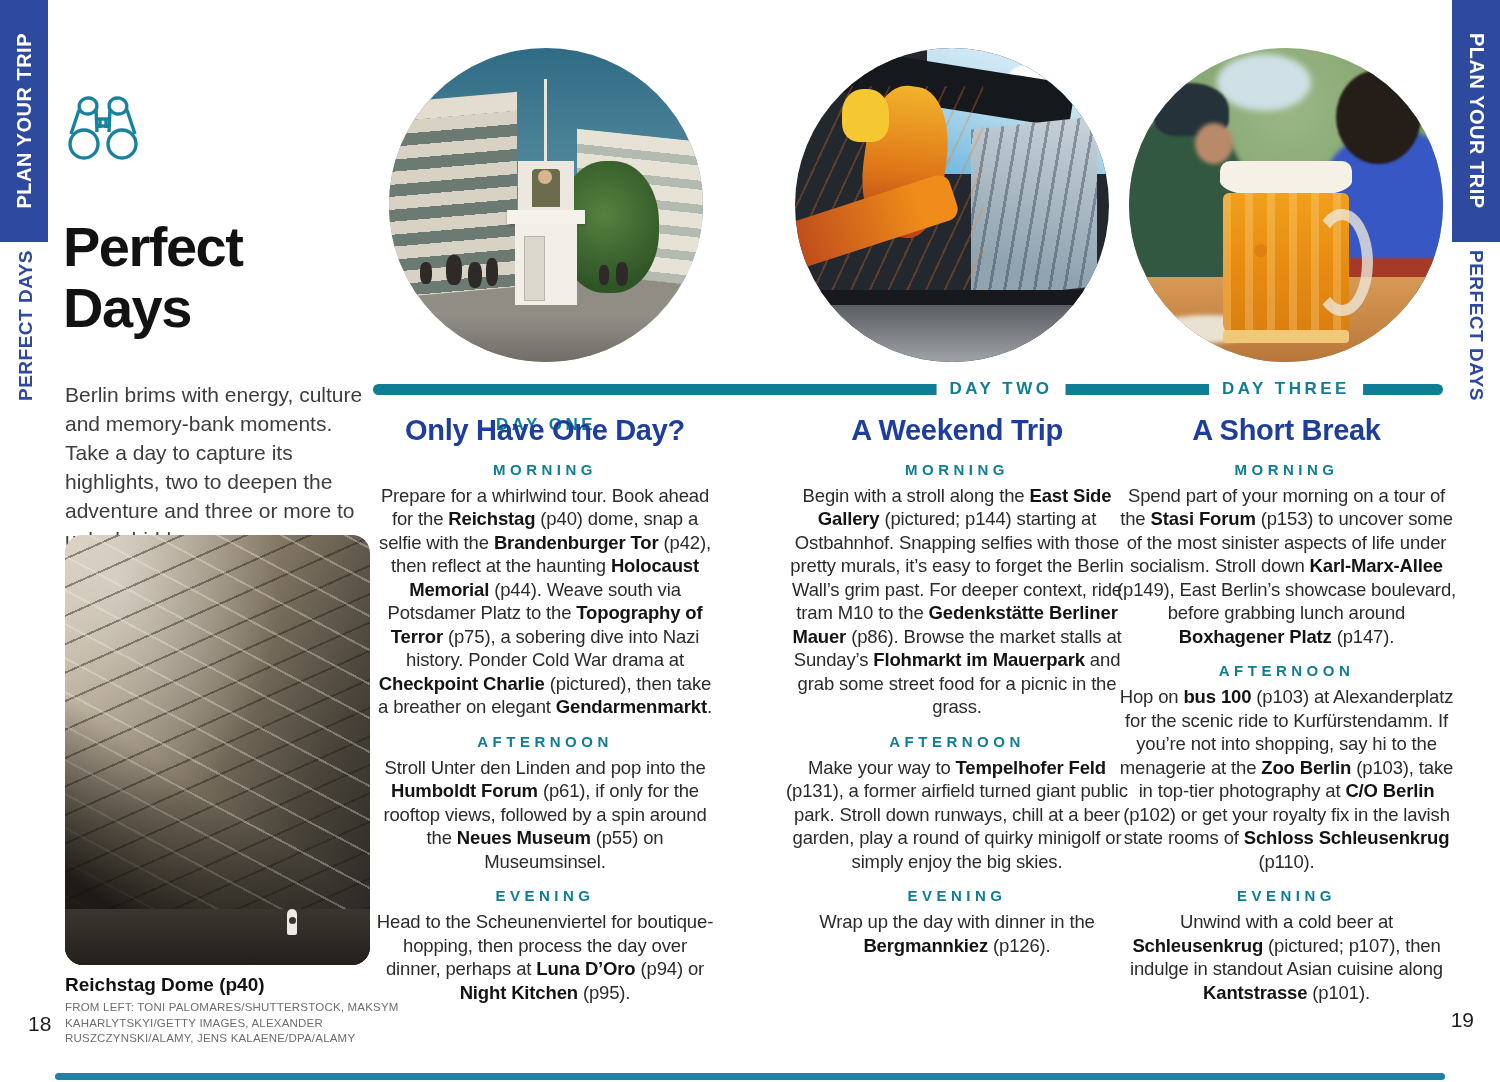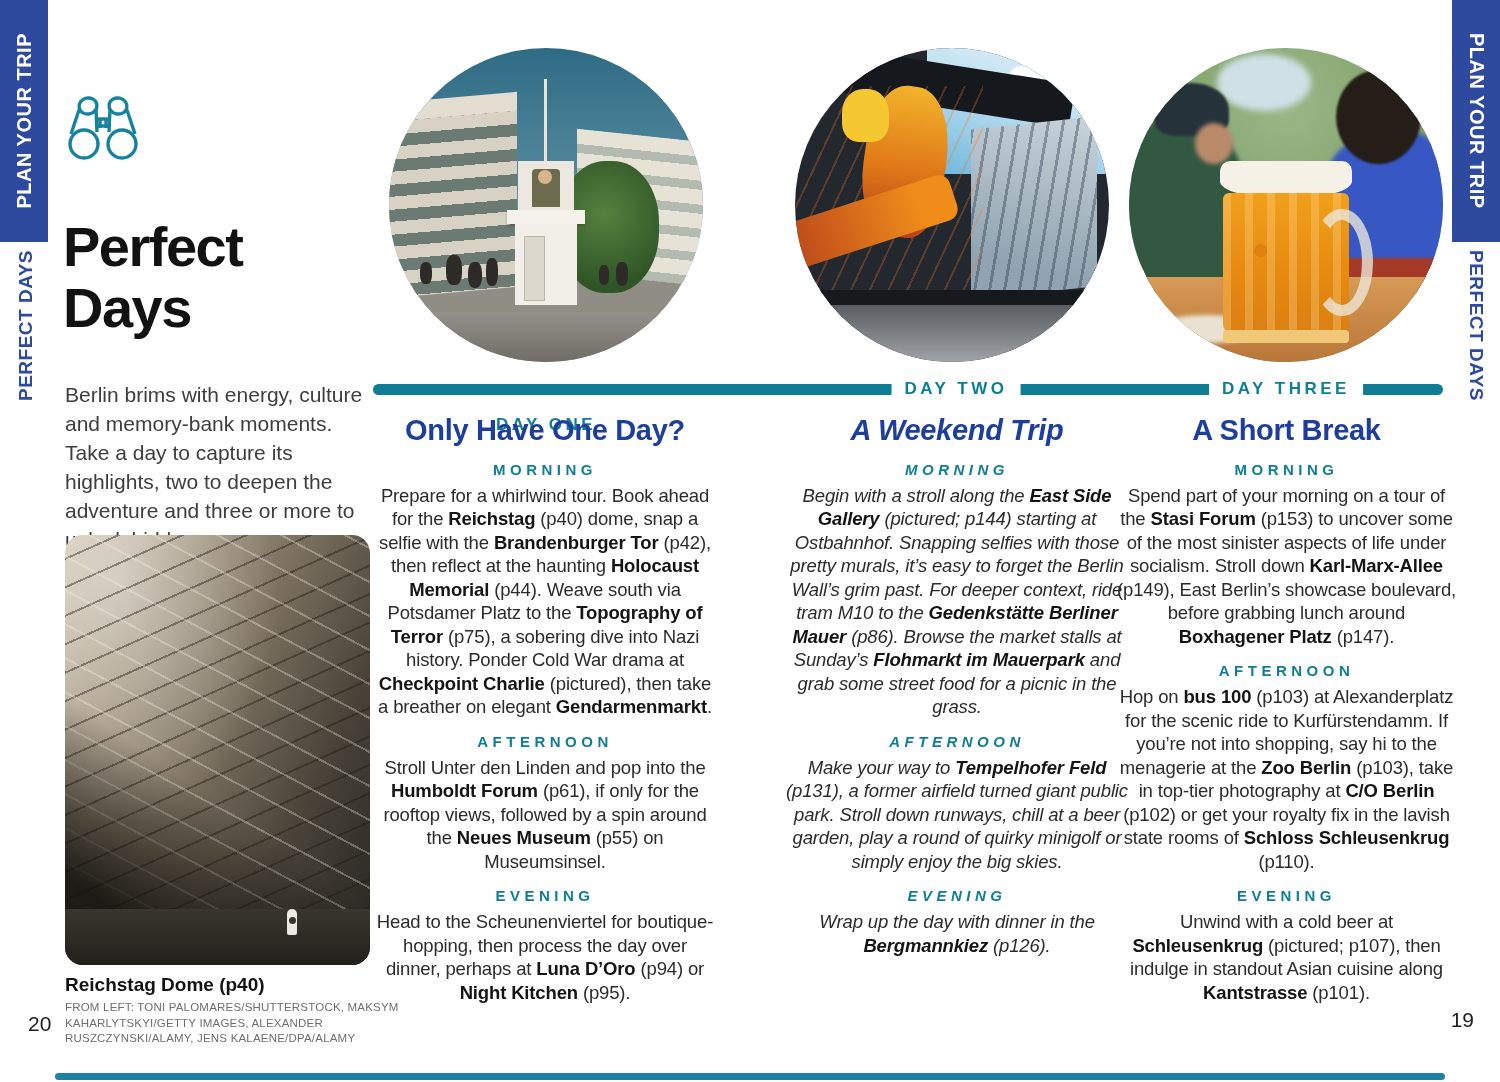--- a/index.html
+++ b/index.html
@@ -94,21 +94,21 @@
         linear-gradient(180deg,#f0a01c 0%,#e68a10 55%,#d97f12 100%);}
   .c3 .mug .base{position:absolute;left:2%;bottom:2%;width:96%;height:7%;background:#f0c877;border-radius:4px;}
   .c3 .mug .handle{position:absolute;right:-16%;top:26%;width:30%;height:46%;border:11px solid rgba(238,232,220,.78);border-radius:50%;border-left-color:transparent;}
   
   .day-rule{position:absolute;left:373px;top:384px;width:1070px;height:11px;background:#0f7e95;border-radius:6px;}
   .day-label{position:absolute;top:378px;height:22px;line-height:22px;background:#ffffff;padding:0 13px;
      font-size:17px;font-weight:700;letter-spacing:3.5px;color:#0f7e95;transform:translateX(-50%);white-space:nowrap;}
   
   .day-col{position:absolute;top:414px;text-align:center;}
   .day-col.one{left:375px;width:340px;text-align:center;}
-  .day-col.two{left:786px;width:342px;font-style:italic;}
+  .day-col.two{left:786px;width:342px;}
   .day-col.three{left:1114px;width:345px;}
   .day-title{font-size:29px;font-weight:800;letter-spacing:-.3px;color:#1d3e9c;margin:0 0 2px 0;}
   .sec-label{font-size:15px;font-weight:700;letter-spacing:4.5px;color:#0f7e95;margin:14px 0 6px 0;}
   .sec-body{font-size:18.5px;line-height:1.27;letter-spacing:-.15px;color:#2b2b2b;margin:0;}
   .sec-body b{color:#141414;}
   
   .book-edge{position:absolute;left:55px;right:55px;bottom:2px;height:7px;border-radius:4px;background:#1d82a6;}
 </style>
 </head>
 <body>
@@ -154,21 +154,21 @@
 
   <div class="photo-reichstag">
     <div class="lattice"></div>
     <div class="shadow-corner"></div>
     <div class="floor"></div>
     <div class="walker"></div>
     <div class="walker-head"></div>
   </div>
   <div class="caption">Reichstag Dome (p40)</div>
   <div class="credits">FROM LEFT: TONI PALOMARES/SHUTTERSTOCK, MAKSYM KAHARLYTSKYI/GETTY IMAGES, ALEXANDER RUSZCZYNSKI/ALAMY, JENS KALAENE/DPA/ALAMY</div>
-  <div class="pagenum left">20</div>
+  <div class="pagenum left">18</div>
   <div class="pagenum right">19</div>
 
   <div class="circle c1">
     <div class="bldg-l-top"></div>
       <div class="bldg-l"></div>
       <div class="bldg-r"></div>
     <div class="tree"></div>
       <div class="pole"></div>
     <div class="sign"></div>
       <div class="sign-figure"></div>
@@ -214,21 +214,21 @@
     <div class="mug">
       <div class="foam"></div>
         <div class="body"></div>
         <div class="base"></div>
         <div class="handle"></div>
     </div>
   </div>
 
   <div class="day-rule"></div>
   <div class="day-label" style="left:546px;margin-top:36px;">DAY ONE</div>
-  <div class="day-label" style="left:956px;">DAY TWO</div>
+  <div class="day-label" style="left:1001px;">DAY TWO</div>
   <div class="day-label" style="left:1286px;">DAY THREE</div>
 
   <div class="day-col one">
     <h2 class="day-title">Only Have One Day?</h2>
     <div class="sec-label">MORNING</div>
     <p class="sec-body">Prepare for a whirlwind tour. Book ahead for the <b>Reichstag</b> (p40) dome, snap a selfie with the <b>Brandenburger Tor</b> (p42), then reflect at the haunting <b>Holocaust Memorial</b> (p44). Weave south via Potsdamer Platz to the <b>Topography of Terror</b> (p75), a sobering dive into Nazi history. Ponder Cold War drama at <b>Checkpoint Charlie</b> (pictured), then take a breather on elegant <b>Gendarmenmarkt</b>.</p>
     <div class="sec-label">AFTERNOON</div>
     <p class="sec-body">Stroll Unter den Linden and pop into the <b>Humboldt Forum</b> (p61), if only for the rooftop views, followed by a spin around the <b>Neues Museum</b> (p55) on Museumsinsel.</p>
     <div class="sec-label">EVENING</div>
     <p class="sec-body">Head to the Scheunenviertel for boutique-hopping, then process the day over dinner, perhaps at <b>Luna D’Oro</b> (p94) or <b>Night Kitchen</b> (p95).</p>

